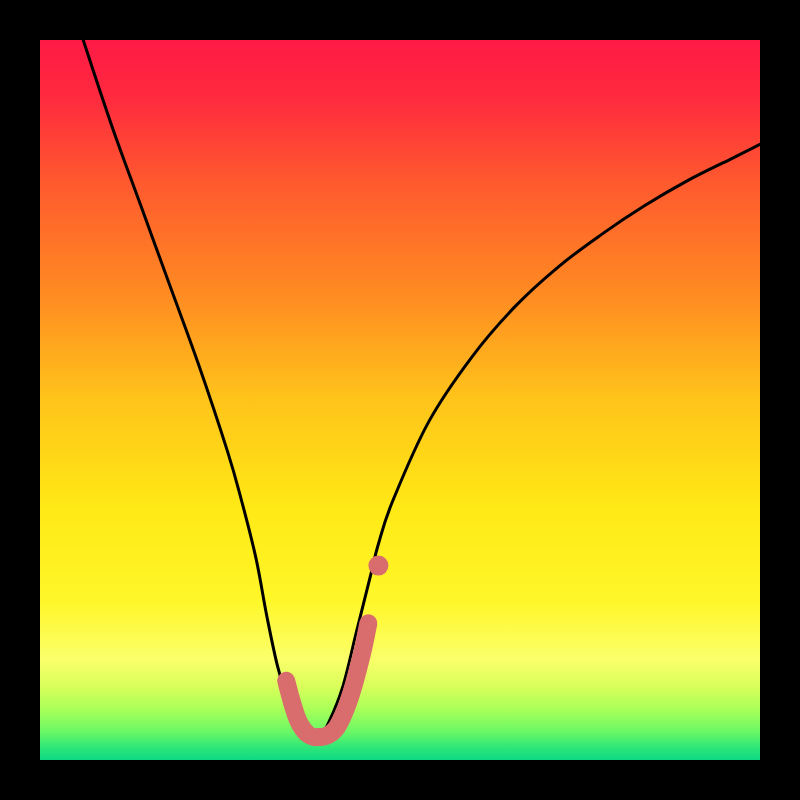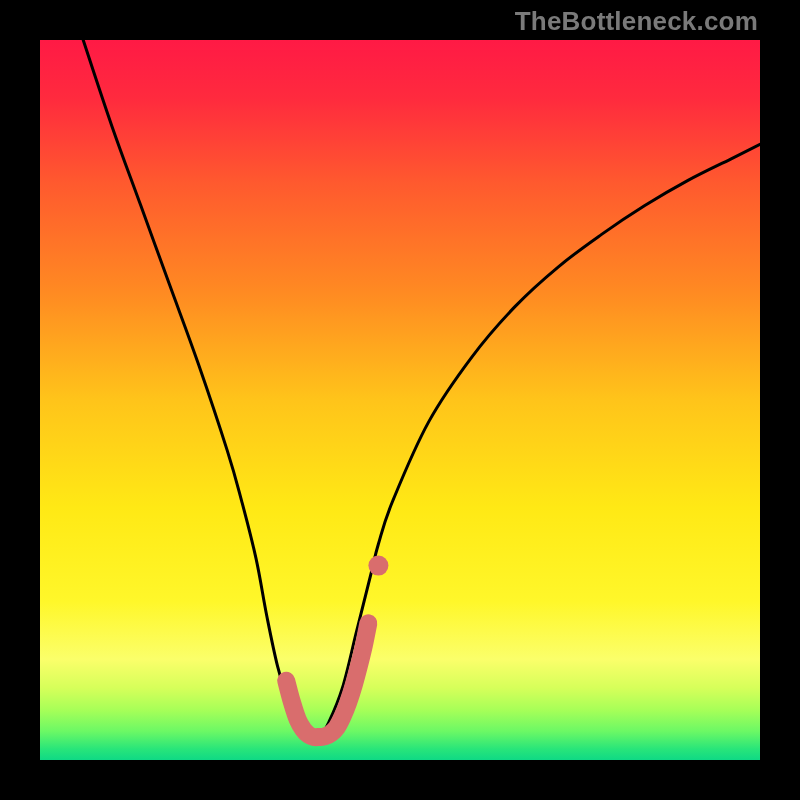--- a/index.html
+++ b/index.html
@@ -69,14 +69,13 @@
           </linearGradient>
       </defs>
       <rect x="0" y="0" width="720" height="720" fill="url(#bg)"></rect>
     </svg>
     <svg class="curve-layer" viewBox="0 0 720 720" preserveAspectRatio="none">
       <path id="main-curve" fill="none" stroke-width="3" stroke-linejoin="round" stroke-linecap="round" d="M 43.20 0.00 C 48.38 15.55, 61.63 56.59, 72.00 86.40 C 82.37 116.21, 90.43 137.09, 100.80 165.60 C 111.17 194.11, 119.23 216.29, 129.60 244.80 C 139.97 273.31, 148.03 294.19, 158.40 324.00 C 168.77 353.81, 179.42 385.78, 187.20 410.40 C 194.98 435.02, 196.42 441.36, 201.60 460.80 C 206.78 480.24, 211.46 497.66, 216.00 518.40 C 220.54 539.14, 222.91 556.56, 226.80 576.00 C 230.69 595.44, 233.71 610.85, 237.60 626.40 C 241.49 641.95, 244.51 651.38, 248.40 662.40 C 252.29 673.42, 255.96 681.77, 259.20 687.60 C 262.44 693.43, 264.33 693.12, 266.40 694.80 C 268.47 696.48, 269.16 696.57, 270.72 696.96 C 272.28 697.35, 273.23 697.35, 275.04 696.96 C 276.85 696.57, 278.47 697.13, 280.80 694.80 C 283.13 692.47, 284.11 692.42, 288.00 684.00 C 291.89 675.58, 297.22 664.85, 302.40 648.00 C 307.58 631.15, 311.62 611.14, 316.80 590.40 C 321.98 569.66, 327.31 548.35, 331.20 532.80 C 335.09 517.25, 334.51 516.96, 338.40 504.00 C 342.29 491.04, 343.73 482.83, 352.80 460.80 C 361.87 438.77, 374.54 407.52, 388.80 381.60 C 403.06 355.68, 416.45 337.54, 432.00 316.80 C 447.55 296.06, 459.65 282.60, 475.20 266.40 C 490.75 250.20, 502.85 239.76, 518.40 226.80 C 533.95 213.84, 546.05 205.42, 561.60 194.40 C 577.15 183.38, 589.25 175.32, 604.80 165.60 C 620.35 155.88, 632.45 148.82, 648.00 140.40 C 663.55 131.98, 678.24 125.28, 691.20 118.80 C 704.16 112.32, 714.82 106.99, 720.00 104.40" stroke="#000000"></path>
       <path id="basin-curve" fill="none" stroke-width="18" stroke-linecap="round" stroke-linejoin="round" d="M 246.24 640.80 C 247.28 644.69, 249.93 655.40, 252.00 662.40 C 254.07 669.40, 255.69 674.76, 257.76 679.68 C 259.83 684.60, 261.58 687.04, 263.52 689.76 C 265.46 692.48, 266.75 693.50, 268.56 694.80 C 270.37 696.10, 271.66 696.57, 273.60 696.96 C 275.54 697.35, 277.29 697.09, 279.36 696.96 C 281.43 696.83, 283.05 696.89, 285.12 696.24 C 287.19 695.59, 288.81 694.92, 290.88 693.36 C 292.95 691.80, 294.57 690.58, 296.64 687.60 C 298.71 684.62, 300.33 681.34, 302.40 676.80 C 304.47 672.26, 306.09 668.23, 308.16 662.40 C 310.23 656.57, 311.85 651.53, 313.92 644.40 C 315.99 637.27, 317.87 629.93, 319.68 622.80 C 321.49 615.67, 322.44 611.93, 324.00 604.80 C 325.56 597.67, 327.54 587.09, 328.32 583.20" stroke="#d96d6d"></path>
       <circle id="basin-dot" r="10" cx="338.40" cy="525.60" fill="#d96d6d"></circle>
     </svg>
   </div>
-  <div class="watermark">TheBottleneck.com</div>
 </div>
 
 </body></html>

